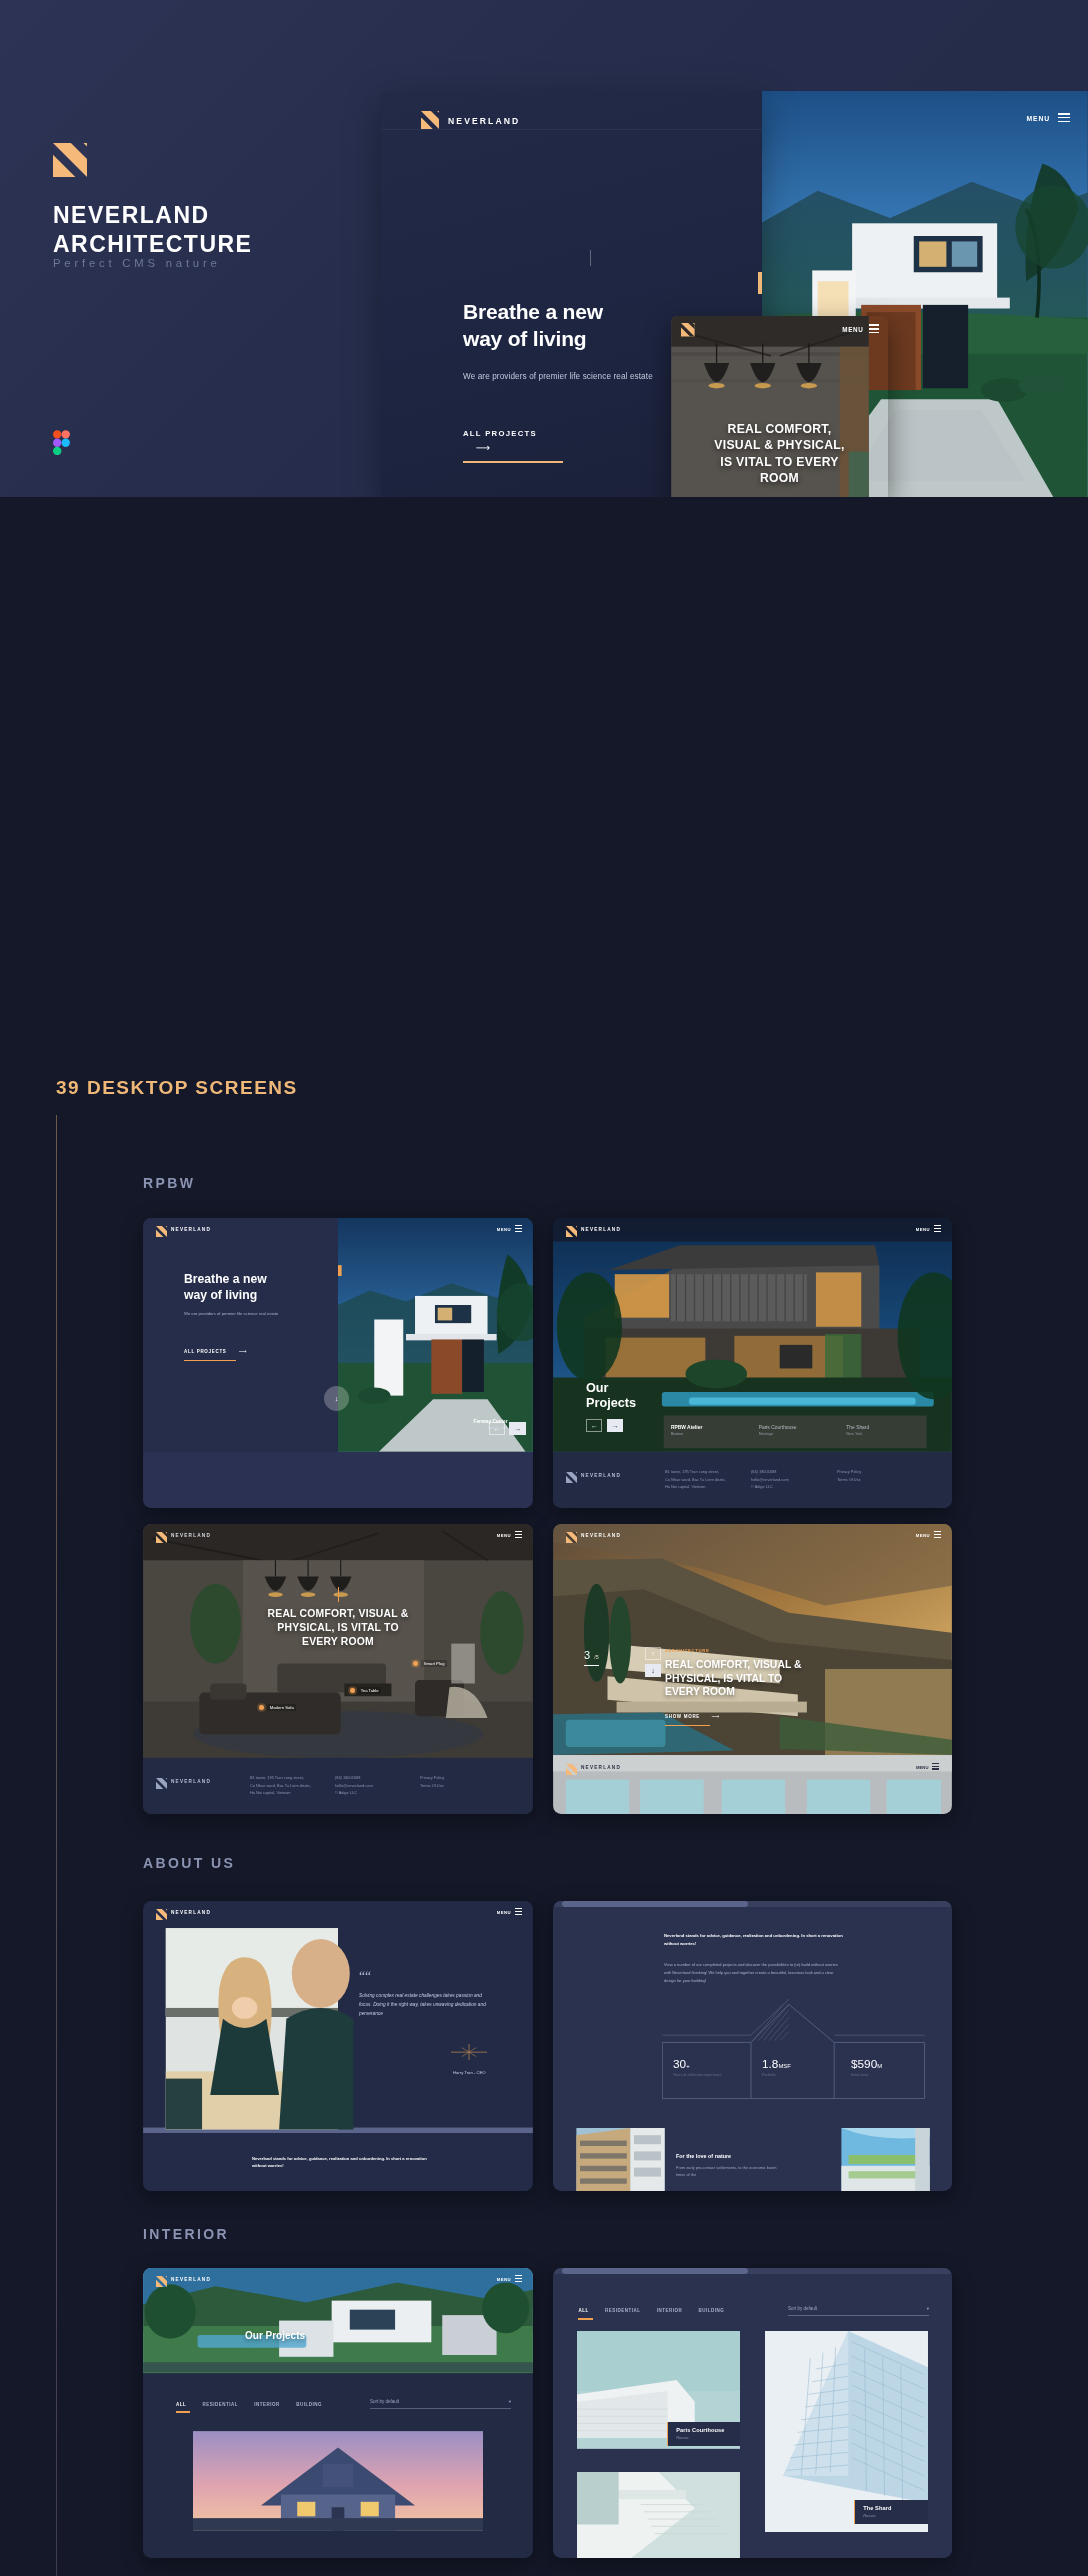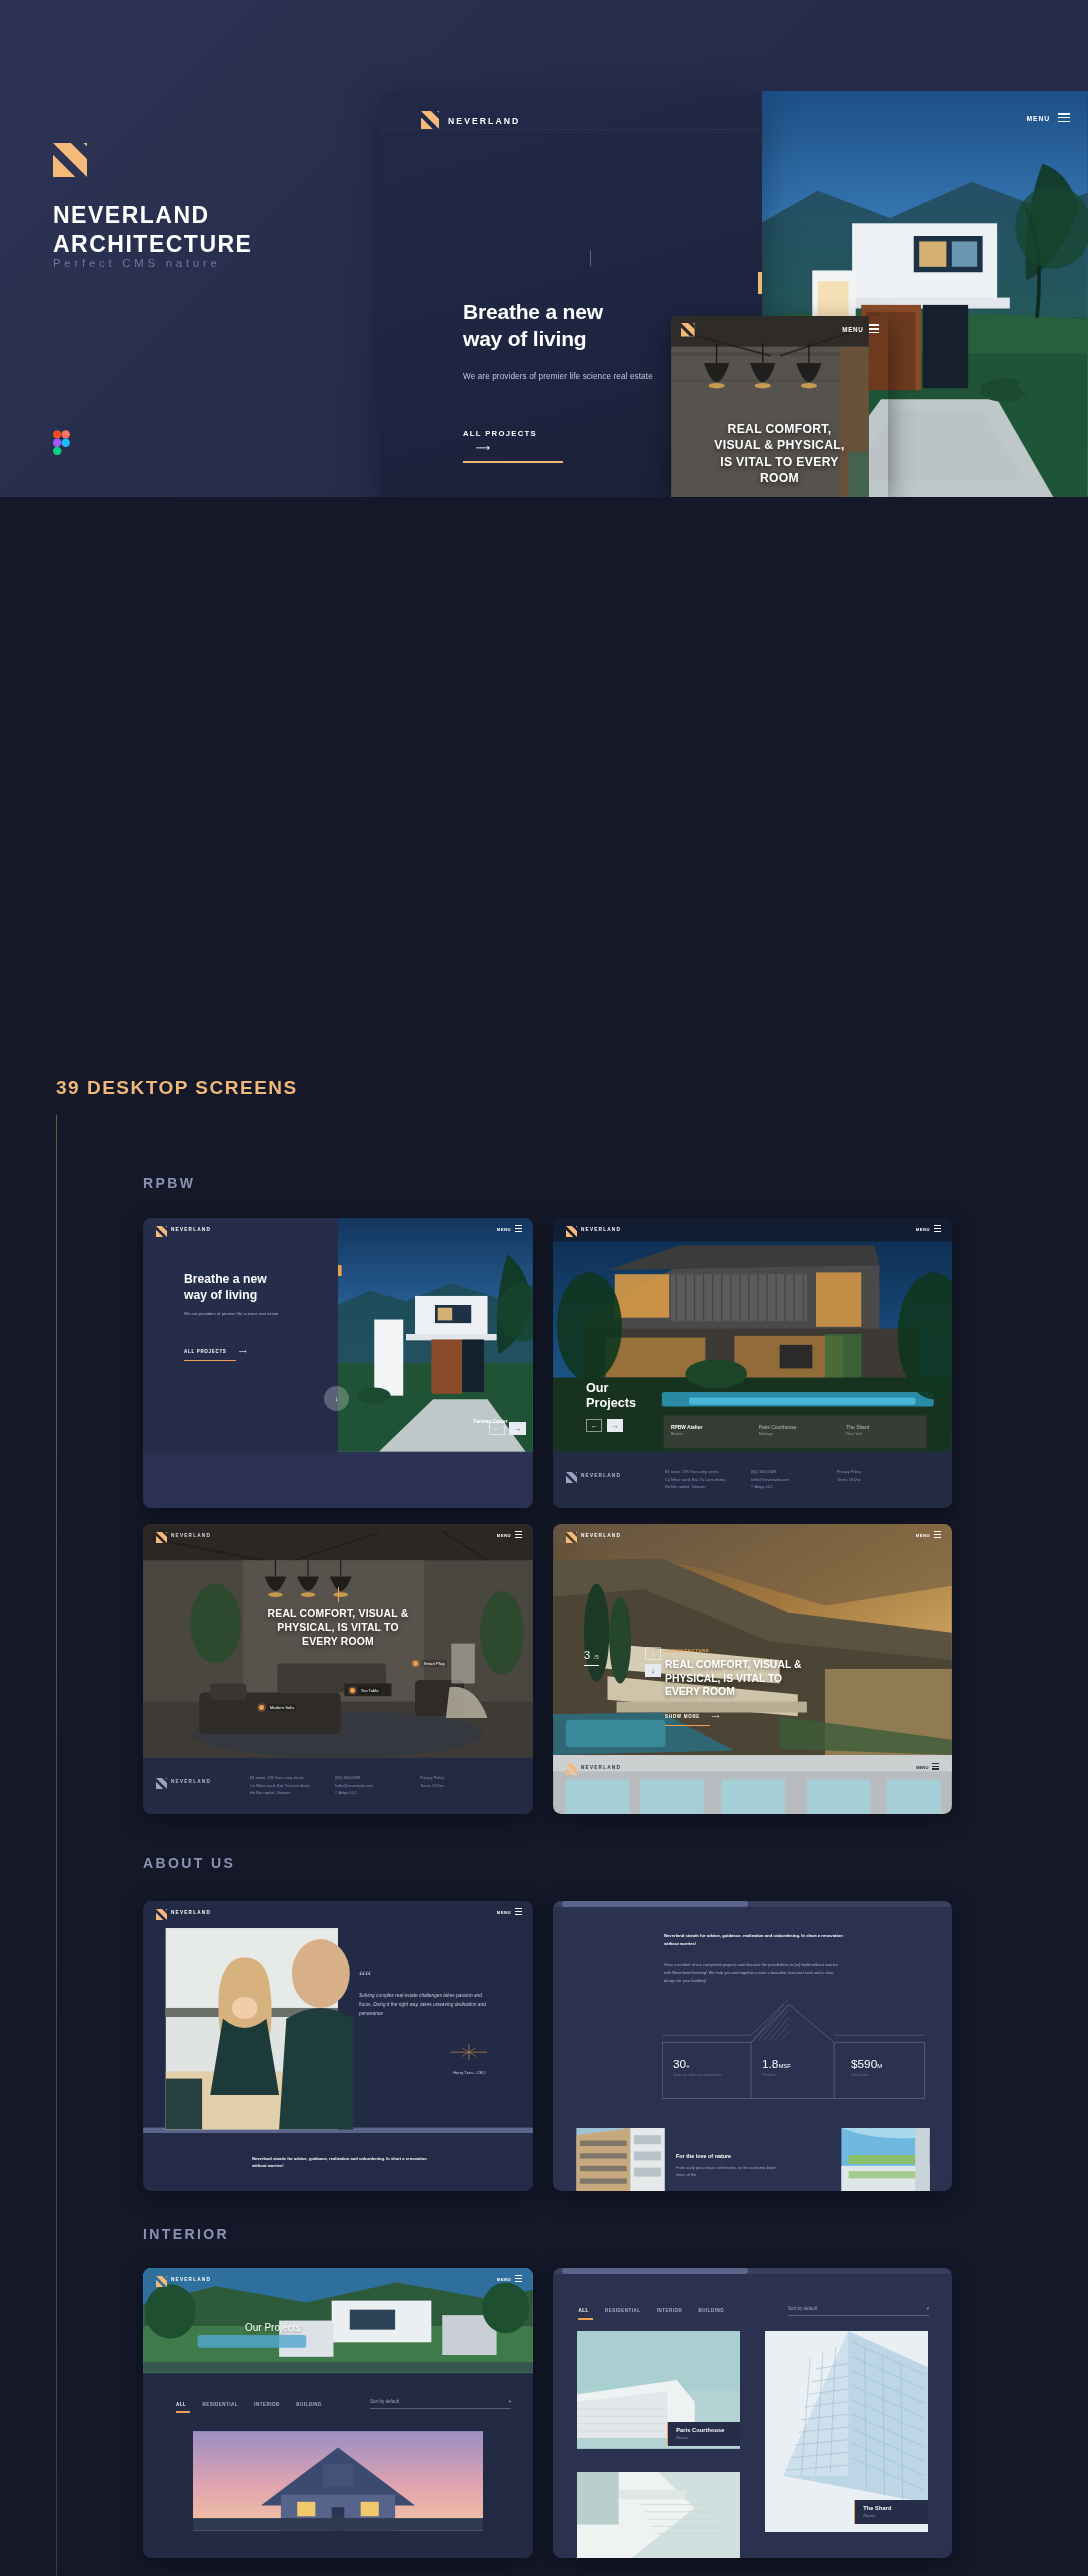--- a/index.html
+++ b/index.html
@@ -876,21 +876,21 @@
     </div>
     <div class="mini-brand">NEVERLAND</div>
     <div class="mini-menu">
       <span class="mini-menu-label">MENU</span>
       <span class="mini-burger">
           <span></span>
           <span></span>
           <span></span>
         </span>
     </div>
-    <div style="position:absolute;left:102px;top:54px;color:#fff;font-size:10px;font-weight:normal;text-shadow:0 1.8px 4.5px rgba(0,0,0,0.4)">Our Projects</div>
+    <div style="position:absolute;left:102px;top:62px;color:#fff;font-size:10px;font-weight:bold;text-shadow:0 1.8px 4.5px rgba(0,0,0,0.4)">Our Projects</div>
     <div class="filter-row" style="left:33px;top:134px">
       <span class="filter-item active">ALL</span>
       <span class="filter-item">RESIDENTIAL</span>
       <span class="filter-item">INTERIOR</span>
       <span class="filter-item">BUILDING</span>
     </div>
     <div class="filter-underline" style="left:33px;top:143px;width:13.6px"></div>
     <div class="sortbox" style="right:22px;top:131px">
       <span>Sort by default</span>
       <span>▾</span>

